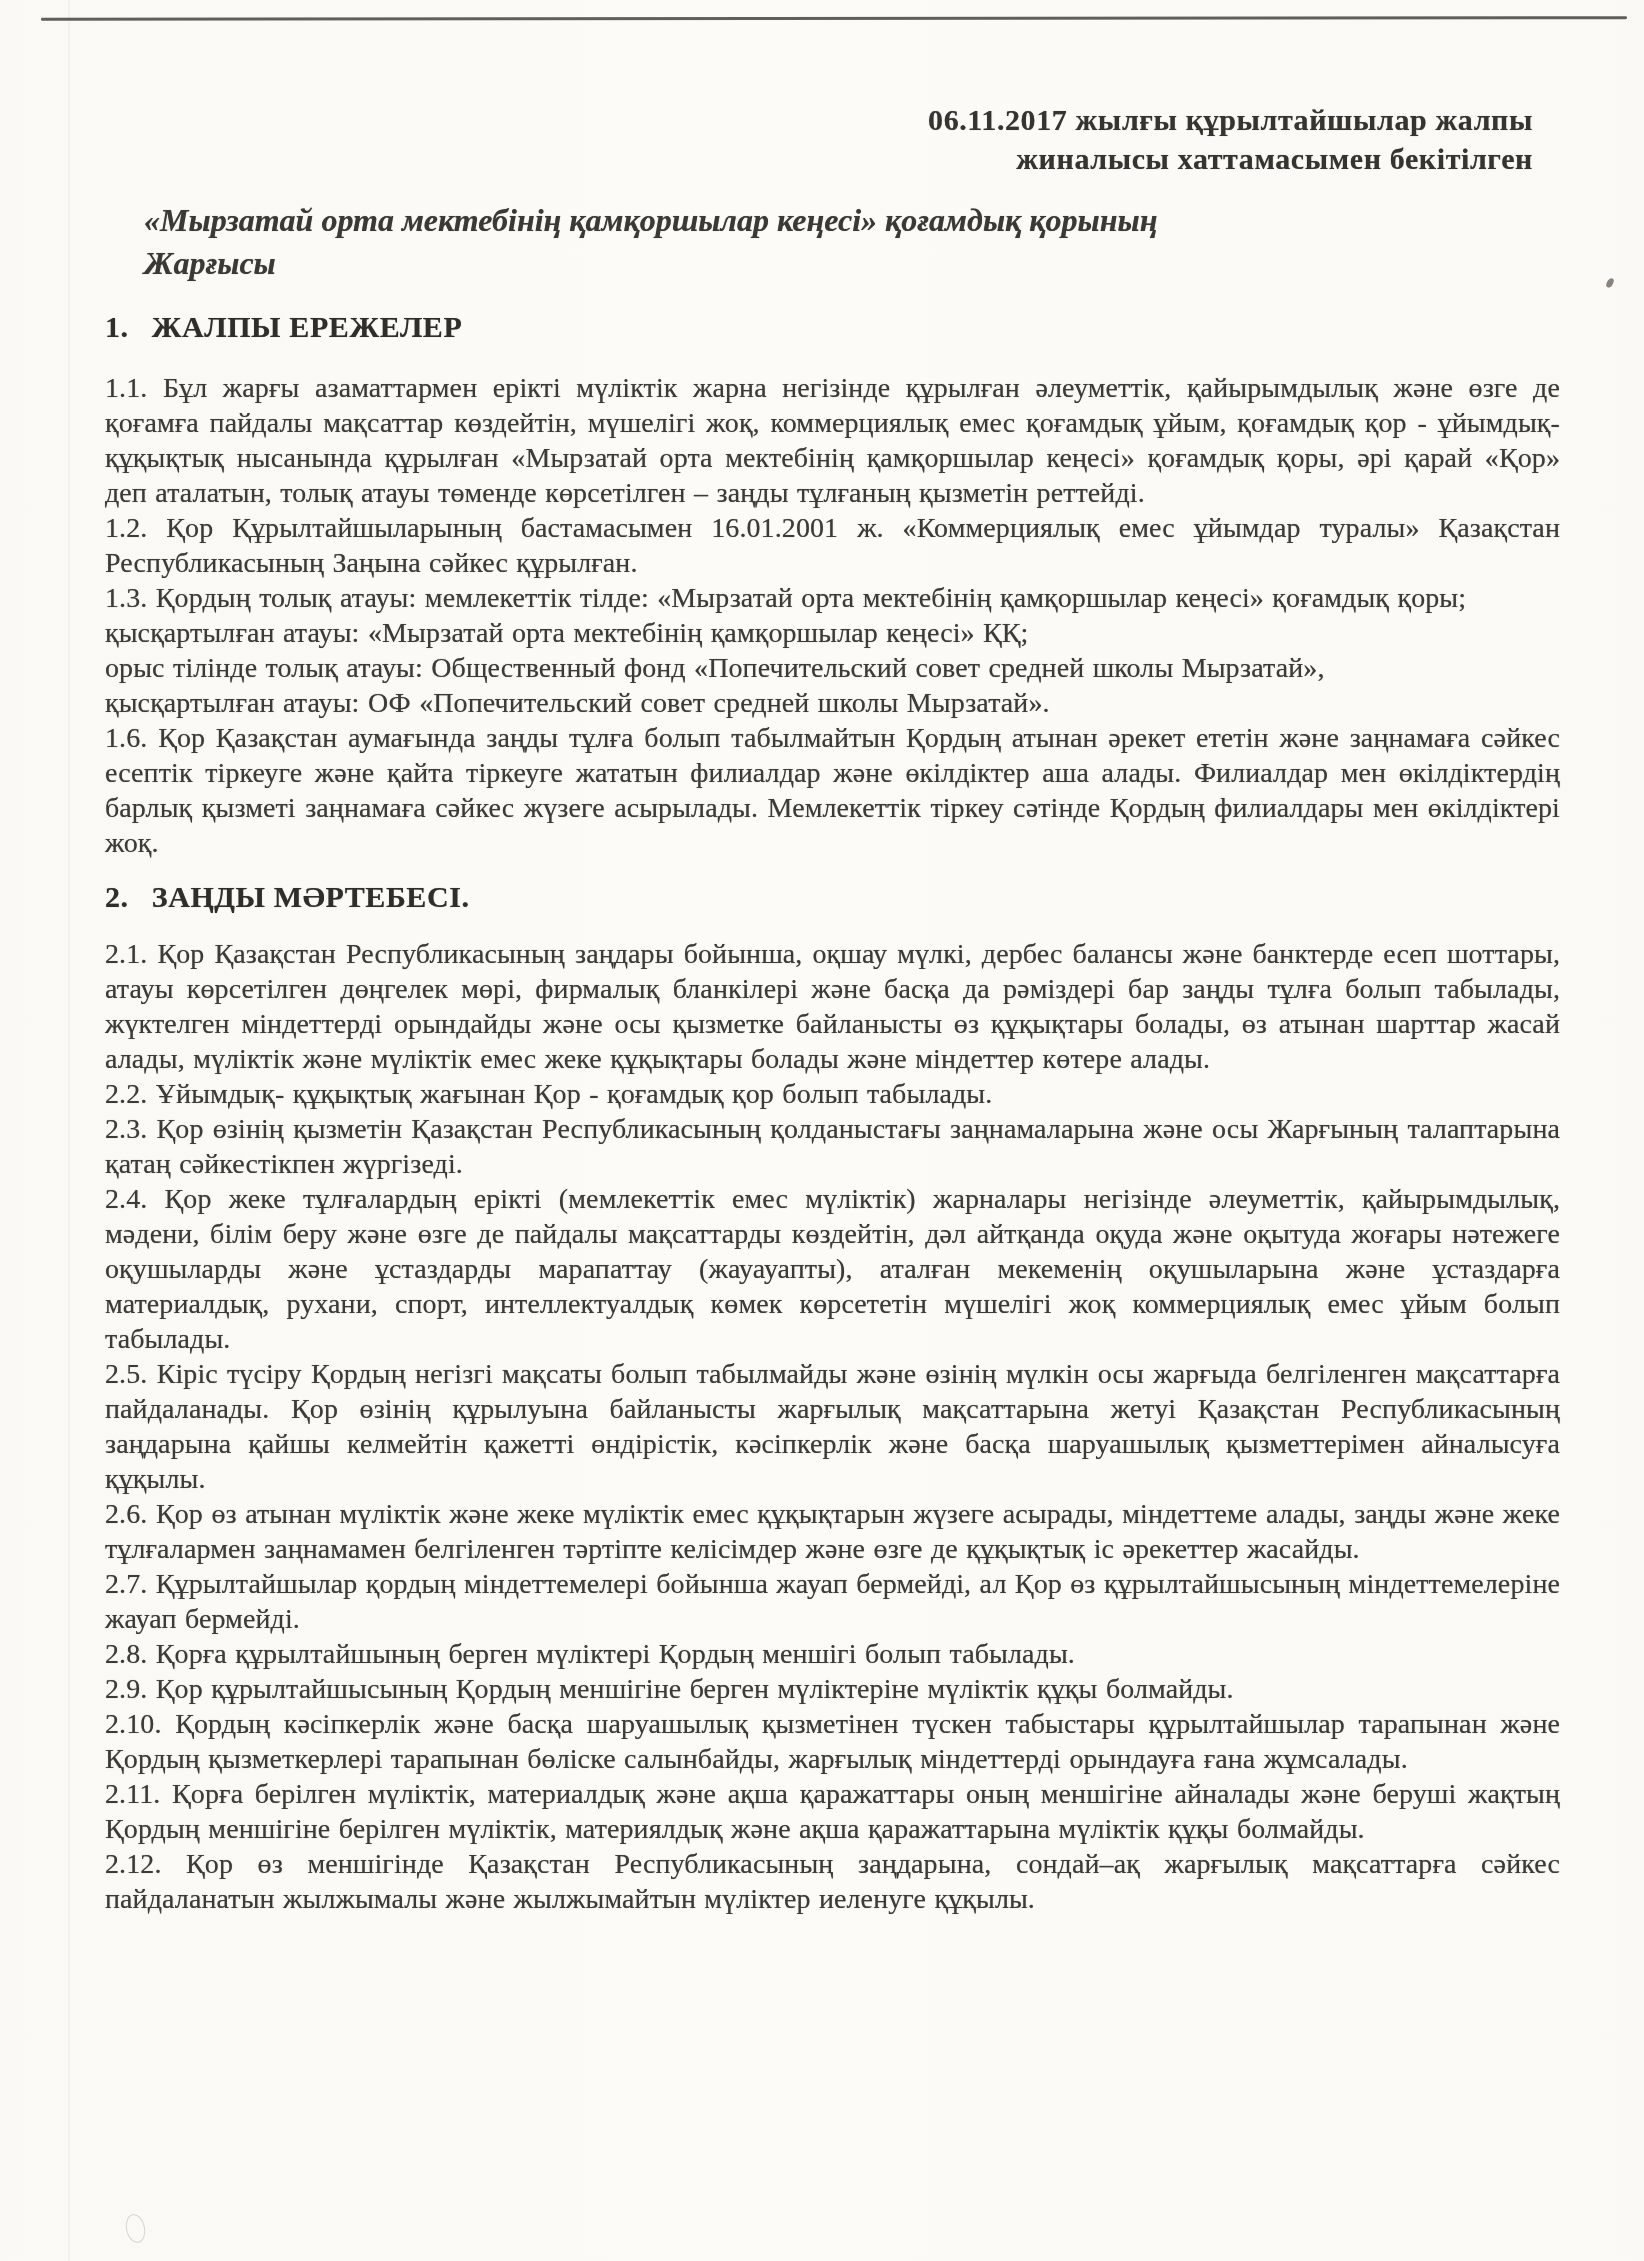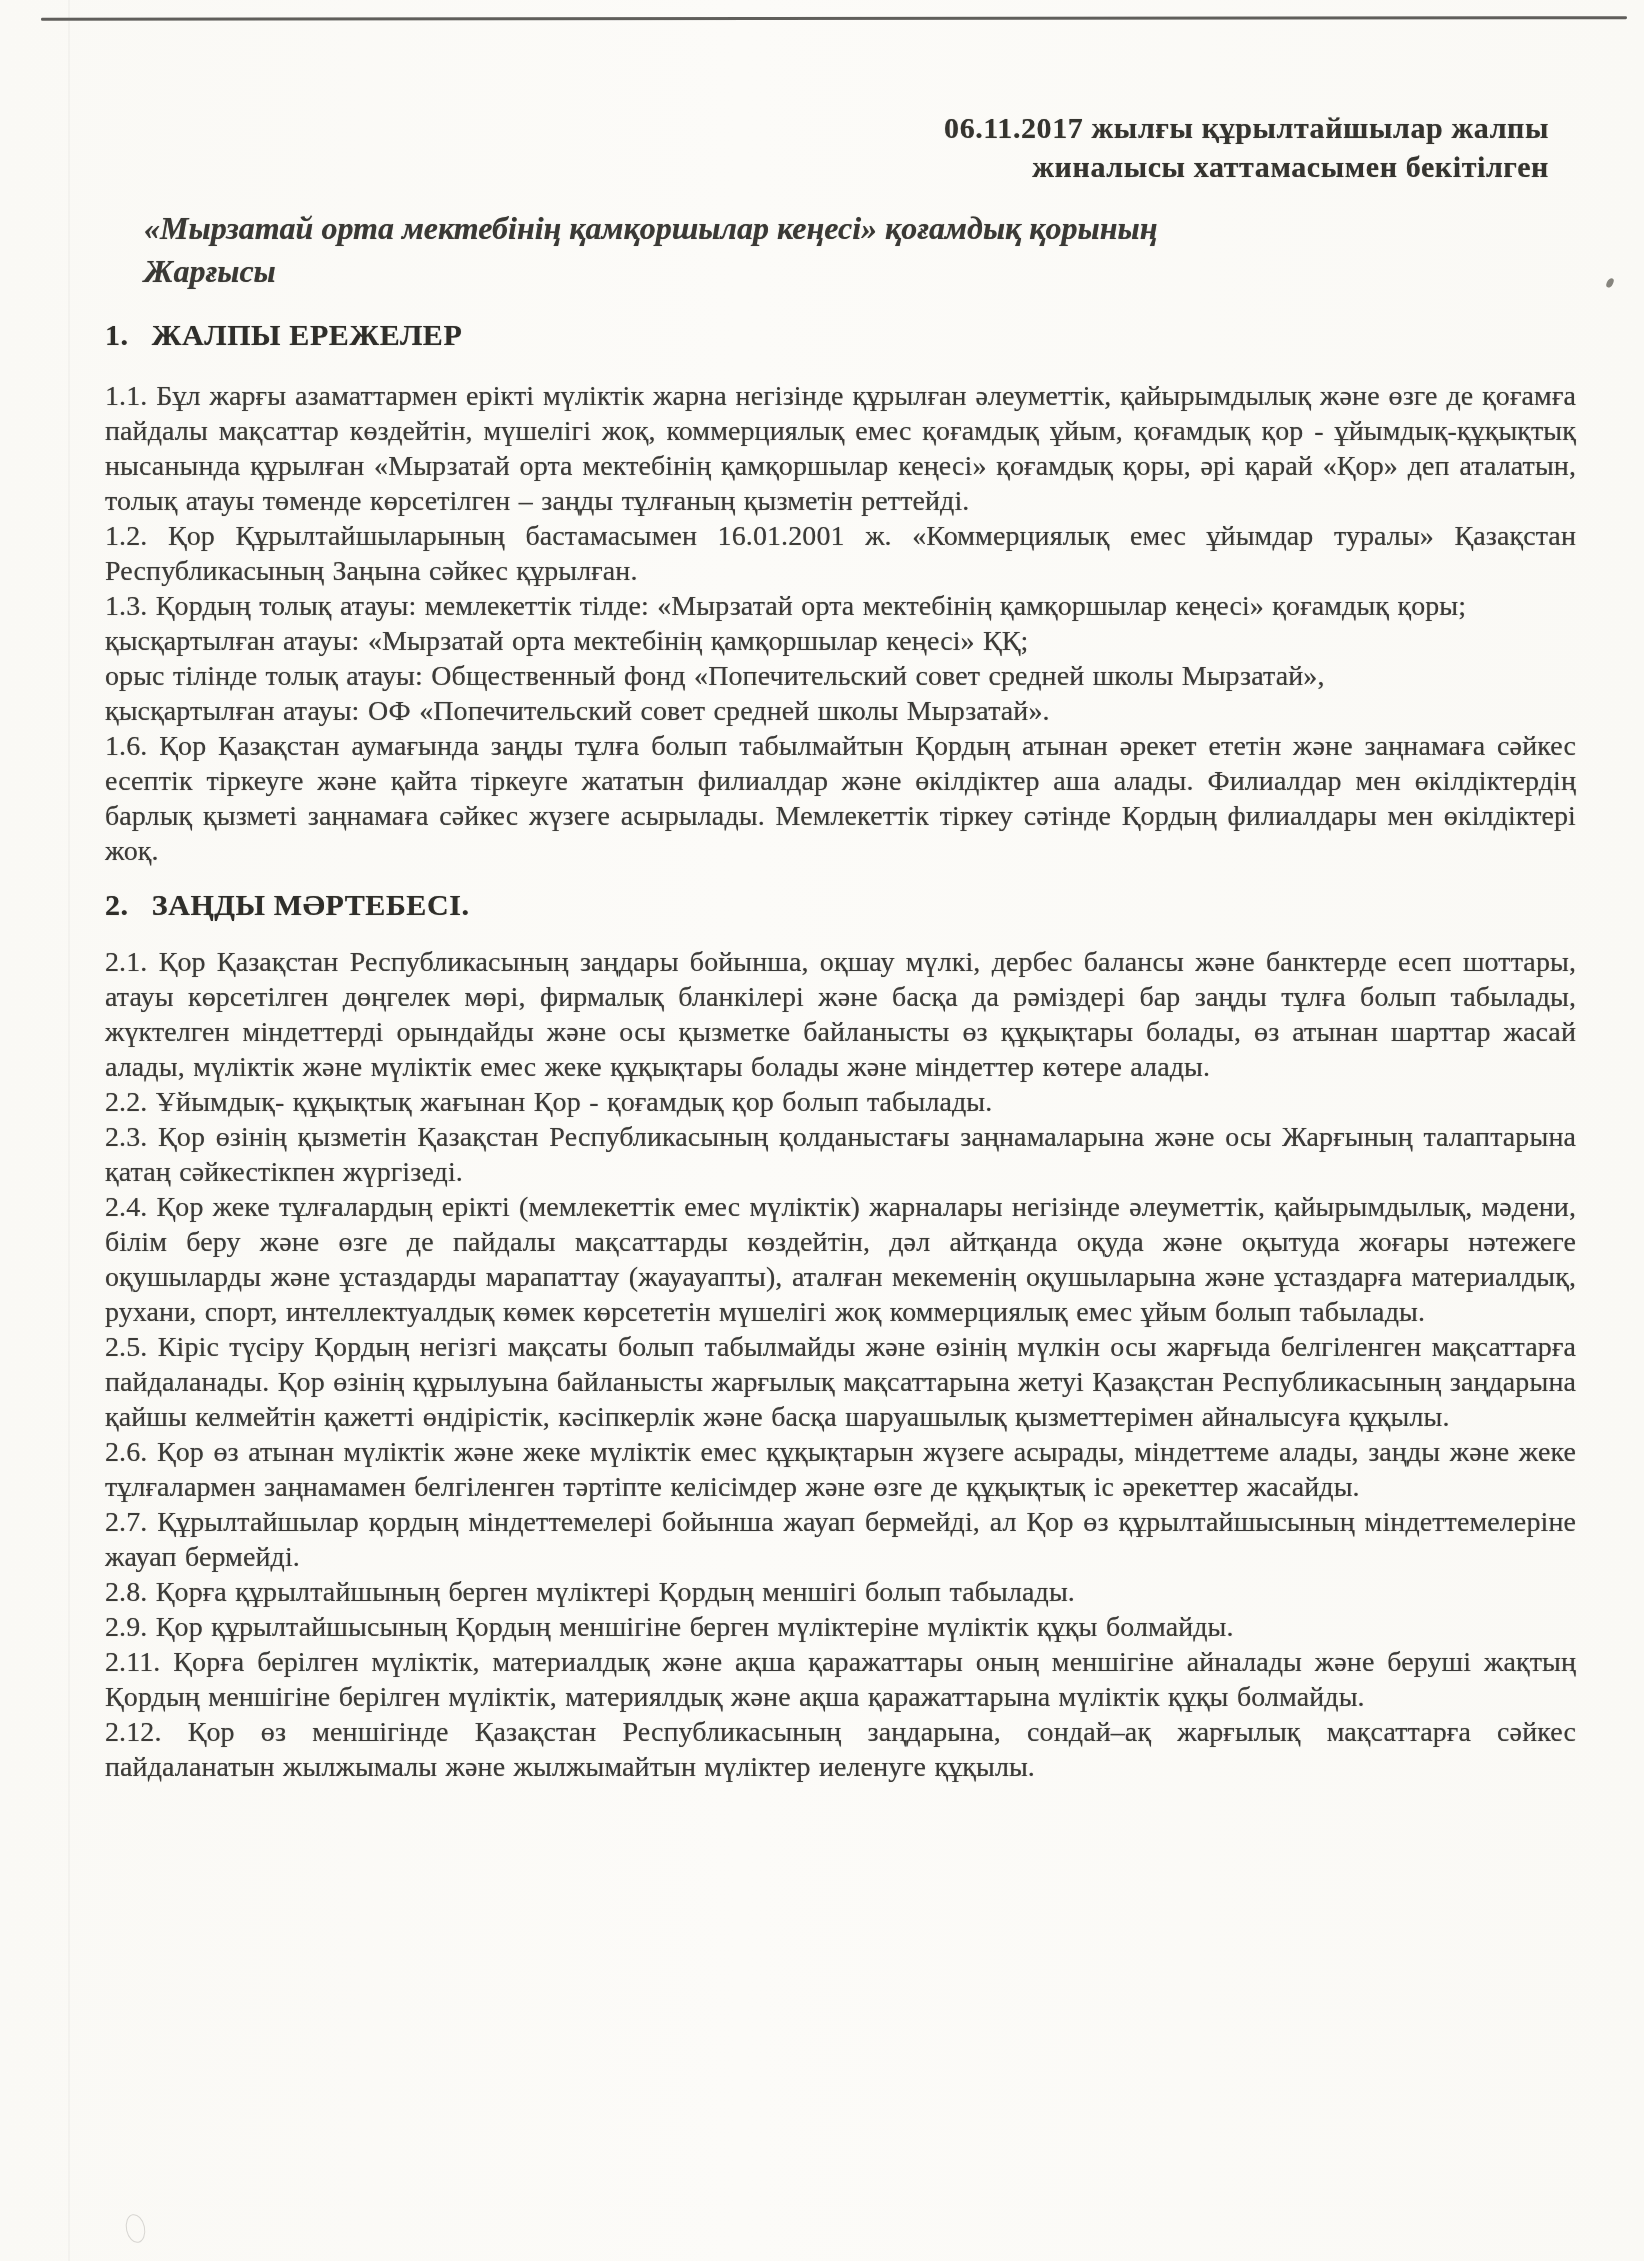--- a/index.html
+++ b/index.html
@@ -47,23 +47,22 @@
     position: absolute;
     left: 126px; top: 2214px;
     width: 17px; height: 27px;
     border: 1.9px solid rgba(90,88,80,0.22);
     border-radius: 50%;
     transform: rotate(-12deg);
   }
   .content {
     position: absolute;
     left: 105px;
-    right: 68px;
+    right: 84px;
     top: 100px;
-    margin-top: 8px;
   }
   .approval {
     text-align: right;
     font-weight: bold;
     font-size: 30px;
     line-height: 39px;
     letter-spacing: 0.6px;
     margin-right: 27px;
     color: #35342f;
   }
@@ -139,19 +138,20 @@
     <div class="body-text">
       <p>2.1. Қор Қазақстан Республикасының заңдары бойынша, оқшау мүлкі, дербес балансы және банктерде есеп шоттары, атауы көрсетілген дөңгелек мөрі, фирмалық бланкілері және басқа да рәміздері бар заңды тұлға болып табылады, жүктелген міндеттерді орындайды және осы қызметке байланысты өз құқықтары  болады, өз атынан шарттар жасай алады, мүліктік  және мүліктік емес жеке құқықтары болады және міндеттер көтере алады.</p>
       <p>2.2. Ұйымдық- құқықтық жағынан Қор - қоғамдық қор болып табылады.</p>
       <p>2.3. Қор өзінің қызметін Қазақстан Республикасының қолданыстағы заңнамаларына және осы Жарғының талаптарына қатаң сәйкестікпен жүргізеді.</p>
       <p>2.4. Қор жеке тұлғалардың ерікті (мемлекеттік емес мүліктік) жарналары негізінде әлеуметтік, қайырымдылық, мәдени, білім беру және өзге де пайдалы мақсаттарды көздейтін, дәл айтқанда оқуда және оқытуда жоғары нәтежеге оқушыларды және ұстаздарды марапаттау (жауауапты), аталған мекеменің оқушыларына және ұстаздарға материалдық, рухани, спорт, интеллектуалдық көмек көрсететін мүшелігі жоқ коммерциялық емес ұйым болып табылады.</p>
       <p>2.5. Кіріс түсіру Қордың негізгі мақсаты болып табылмайды және өзінің мүлкін осы жарғыда белгіленген мақсаттарға пайдаланады. Қор өзінің құрылуына байланысты жарғылық мақсаттарына жетуі Қазақстан Республикасының заңдарына қайшы келмейтін қажетті өндірістік, кәсіпкерлік және басқа шаруашылық қызметтерімен айналысуға құқылы.</p>
       <p>2.6. Қор өз атынан мүліктік және жеке мүліктік  емес құқықтарын жүзеге асырады, міндеттеме алады, заңды және жеке тұлғалармен заңнамамен белгіленген тәртіпте келісімдер және өзге де құқықтық іс әрекеттер жасайды.</p>
       <p>2.7. Құрылтайшылар қордың міндеттемелері бойынша жауап бермейді, ал Қор өз құрылтайшысының міндеттемелеріне жауап бермейді.</p>
       <p>2.8. Қорға құрылтайшының берген мүліктері Қордың меншігі болып табылады.</p>
       <p>2.9. Қор құрылтайшысының Қордың меншігіне берген мүліктеріне мүліктік құқы болмайды.</p>
+      <p>2.10. Қордың кәсіпкерлік және басқа шаруашылық қызметінен түскен табыстары құрылтайшылар тарапынан және Қордың қызметкерлері тарапынан бөліске салынбайды, жарғылық міндеттерді орындауға ғана жұмсалады.</p>
       <p>2.11. Қорға берілген мүліктік, материалдық және ақша қаражаттары оның меншігіне айналады және беруші жақтың Қордың меншігіне берілген мүліктік, материялдық және ақша қаражаттарына мүліктік құқы болмайды.</p>
       <p>2.12. Қор өз меншігінде Қазақстан Республикасының заңдарына, сондай–ақ жарғылық мақсаттарға сәйкес пайдаланатын жылжымалы және жылжымайтын мүліктер иеленуге құқылы.</p>
     </div>
 
   </div>
 </div>
 
 
 </body></html>

